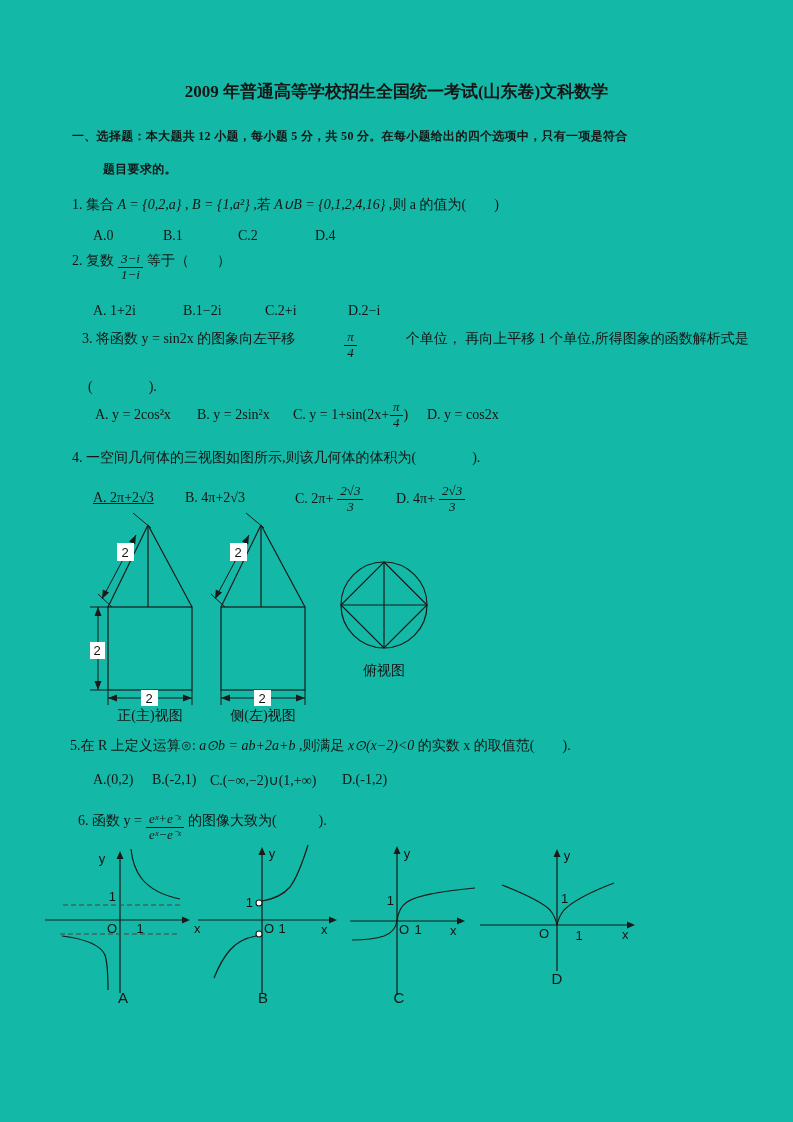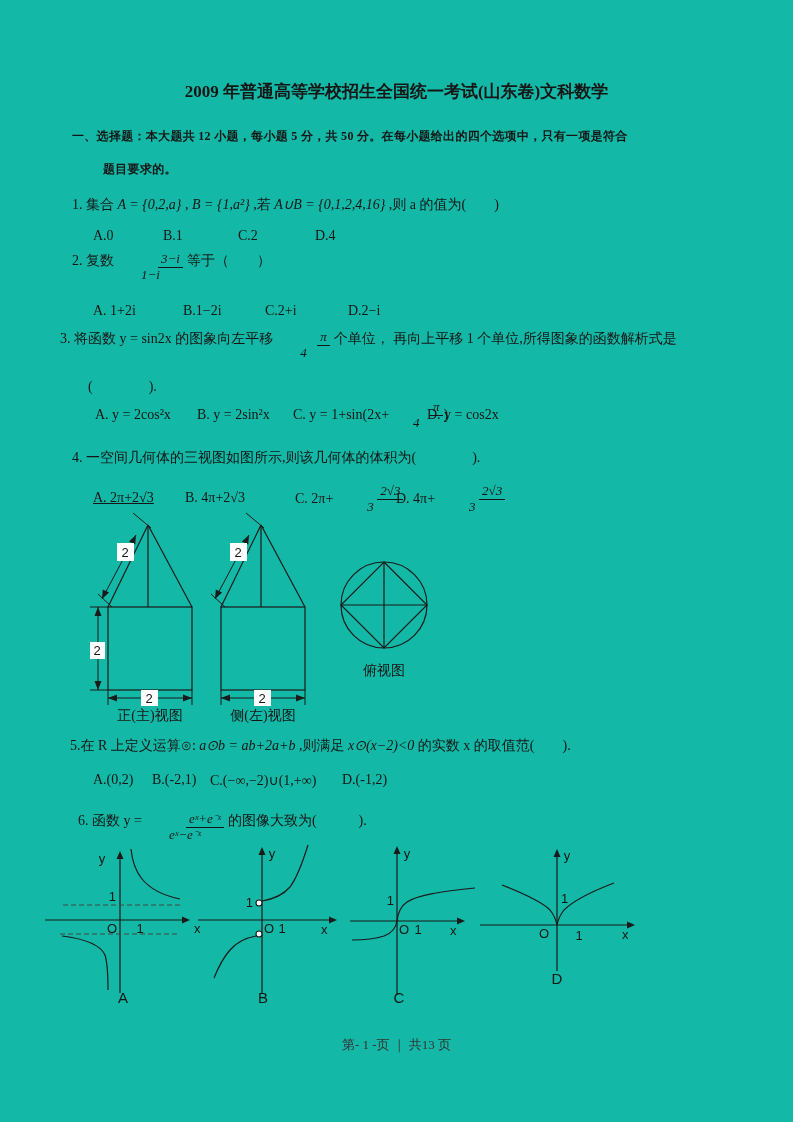--- a/index.html
+++ b/index.html
@@ -5,21 +5,21 @@
   html,body{margin:0;padding:0;background:#ffffff;}
   .page{position:relative;width:793px;height:1122px;background:#14b8a6;
         font-family:"Liberation Serif",serif;color:#151515;overflow:hidden;}
   .abs{position:absolute;}
   .title{left:0;width:100%;top:80px;text-align:center;font-weight:bold;font-size:17px;white-space:nowrap;}
   .hdr{font-weight:bold;font-size:12px;white-space:nowrap;letter-spacing:.3px;}
   .stem{font-size:14px;white-space:nowrap;}
   .mathi{font-style:italic;}
   .row{display:flex;align-items:flex-start;white-space:nowrap;font-size:14px;}
   .frac{display:inline-block;text-align:center;vertical-align:middle;margin:0 4px;font-style:italic;font-size:13px;line-height:1.15;}
-  .frac .num{display:block;border-bottom:1px solid #151515;padding:0 3px;margin-left:40px;}
+  .frac .num{display:block;border-bottom:1px solid #151515;padding:0 3px;}
   .frac .den{display:block;padding:0 3px;}
   .opt{position:absolute;font-size:14px;white-space:nowrap;}
   .optrow{position:absolute;display:flex;align-items:center;font-size:14px;white-space:nowrap;}
   .footer{left:0;width:100%;top:1036px;text-align:center;font-size:13px;color:#333;}
   svg{position:absolute;overflow:visible;}
   svg text{font-family:"Liberation Sans",sans-serif;font-size:13px;fill:#151515;}
   svg text.cjk{font-family:"Liberation Serif",serif;font-size:14px;}
   svg text.big{font-size:15px;}
   .ln{stroke:#1a1a1a;stroke-width:1.2;fill:none;}
   .thin{stroke:#1a1a1a;stroke-width:1;fill:none;}
@@ -50,21 +50,21 @@
       <span class="num">3−i</span>
       <span class="den">1−i</span>
     </span>
     <span>等于（　　）</span>
   </div>
   <span class="opt" style="left:93px;top:303px;">A.  1+2i</span>
   <span class="opt" style="left:183px;top:303px;">B.1−2i</span>
   <span class="opt" style="left:265px;top:303px;">C.2+i</span>
   <span class="opt" style="left:348px;top:303px;">D.2−i</span>
 
-  <div class="abs row" style="left:60px;top:330px;height:42px;">
+  <div class="abs row" style="left:82px;top:330px;height:42px;gap:45px;">
     <span>3.  将函数 y = sin2x 的图象向左平移</span>
     <span class="frac">
       <span class="num">π</span>
       <span class="den">4</span>
     </span>
     <span>个单位， 再向上平移 1 个单位,所得图象的函数解析式是</span>
   </div>
   <span class="opt" style="left:88px;top:378px;">(　　　　).</span>
   <span class="opt" style="left:95px;top:407px;">A.  y = 2cos²x</span>
   <span class="opt" style="left:197px;top:407px;">B.  y = 2sin²x</span>
@@ -229,15 +229,14 @@
     <path class="ln" d="M22,42 C45,51 62,59 70,67 C74,72 76,77 77,82"></path>
     <path class="ln" d="M77,82 C78,77 80,72 84,67 C94,57 113,48 134,40"></path>
     <text x="81" y="60">1</text>
     <text x="64" y="95" text-anchor="middle">O</text>
     <text x="99" y="97" text-anchor="middle">1</text>
     <text x="142" y="96">x</text>
     <text x="87" y="17" text-anchor="middle">y</text>
     <text class="big" x="77" y="141" text-anchor="middle">D</text>
   </svg>
 
-  <div class="abs footer">第- 1 -页 ｜ 共13 页</div>
 
 </div>
 
 </body></html>

